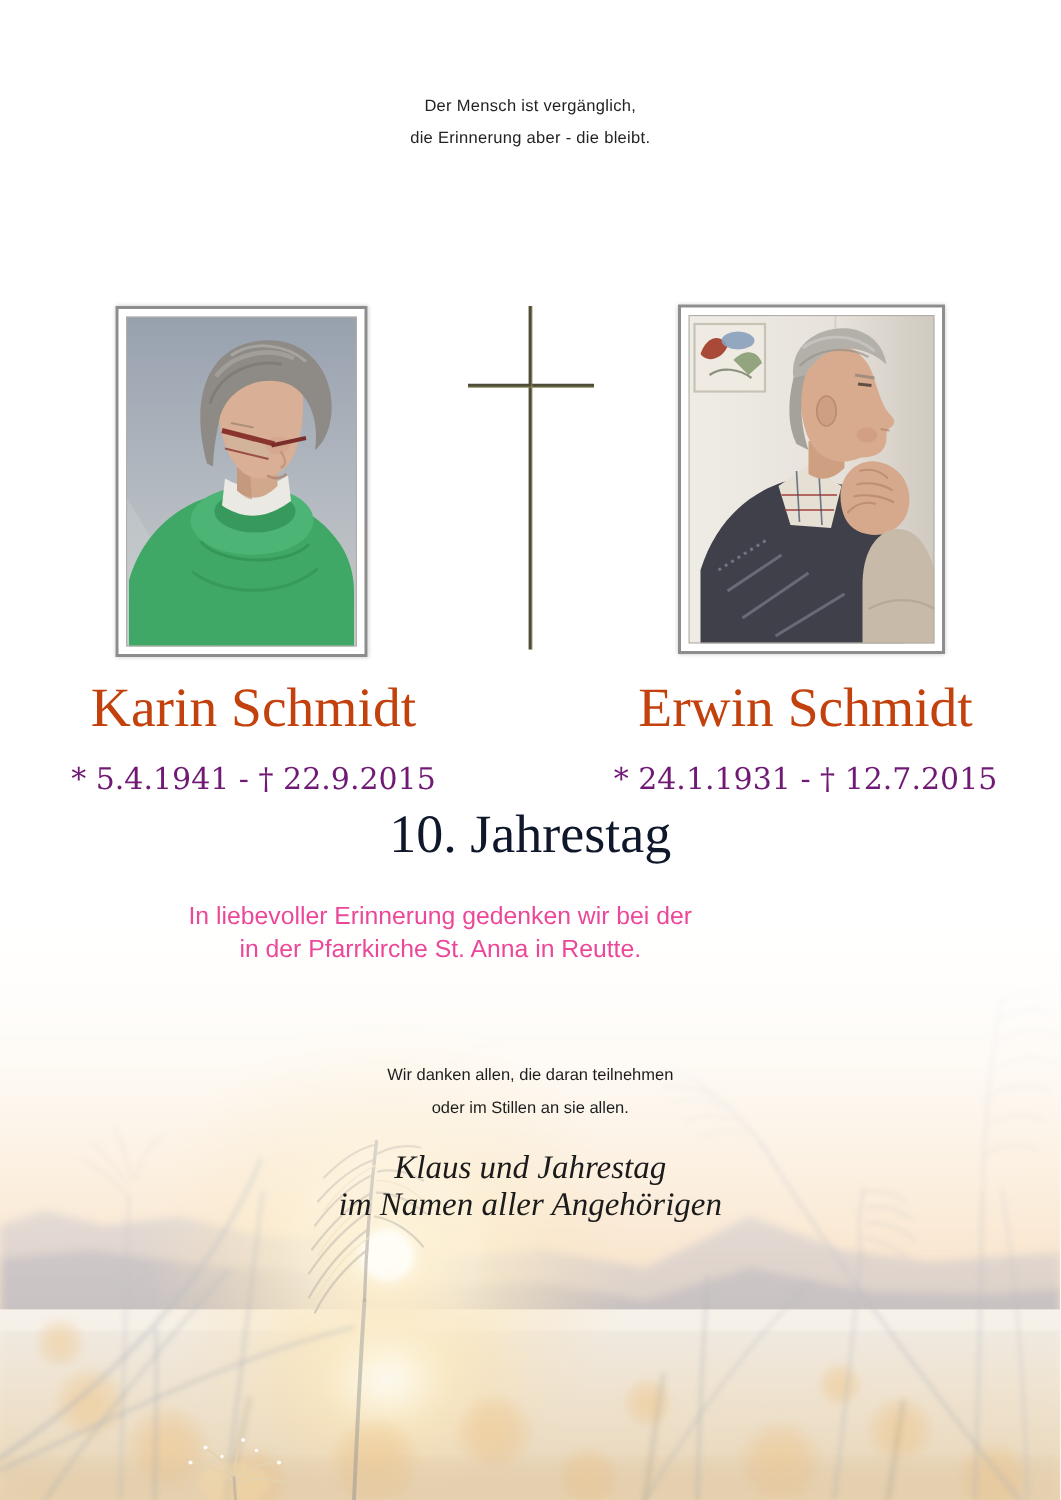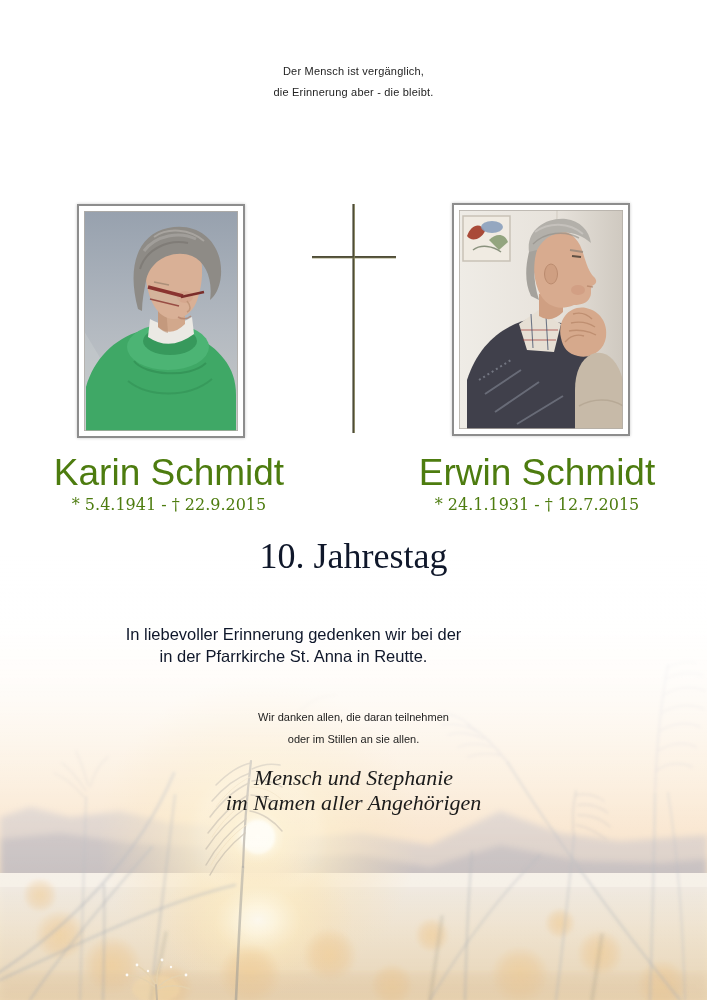--- a/index.html
+++ b/index.html
@@ -23,36 +23,36 @@
   .frame-karin { left:77px; top:204px; width:168px; height:234px; }
   .frame-erwin { left:452px; top:203px; width:178px; height:233px; }
 
   .cross-wrap { left:309px; top:202px; width:90px; height:233px; z-index:1; }
 
   
   .person { top:453px; width:300px; z-index:2; }
   .person-karin { left:19px; }
   .person-erwin { left:387px; }
   .person .name {
-    font-family:Liberation Sans, sans-serif;
-    font-size:37px; line-height:40px; color:#4d7c0f; white-space:nowrap;
+    font-family:Liberation Serif, serif;
+    font-size:37px; line-height:40px; color:#c2410c; white-space:nowrap;
   }
   .person .dates {
-    margin-top:2px; font-family:"DejaVu Serif","Liberation Serif",serif;
-    font-size:16px; line-height:20px; color:#4d7c0f;
+    margin-top:16px; font-family:"DejaVu Serif","Liberation Serif",serif;
+    font-size:20px; line-height:20px; color:#701a75;
   }
 
   .anniversary {
     top:536px; left:0; width:707px; z-index:2;
     font-family:"Liberation Serif","DejaVu Serif",serif;
     font-size:36px; line-height:40px; color:#0f172a;
   }
 
   
-  .announcement { top:624px; left:0; width:587px; font-size:16.5px; line-height:21.5px; color:#0f172a; z-index:5; }
+  .announcement { top:601px; left:0; width:587px; font-size:16.5px; line-height:21.5px; color:#ec4899; z-index:5; }
   .thanks       { top:707px; left:0; width:707px; font-size:11px; line-height:21.5px; color:#1d1d1d; z-index:5; }
   .signature {
     top:765px; left:0; width:707px; z-index:5;
     font-family:"Liberation Serif","DejaVu Serif",serif; font-style:italic;
     font-size:22px; line-height:25px; color:#1b1b1b;
   }
   .footer { top:967px; left:0; width:707px; font-size:10.5px; line-height:13px; color:#141414; z-index:5; letter-spacing:.1px; }
   .footer .fh-name { font-weight:bold; }
   .footer .fh-rest { margin-left:3px; }
 
@@ -372,18 +372,18 @@
     <div>In liebevoller Erinnerung gedenken wir bei der</div>
     <div>in der Pfarrkirche St. Anna in Reutte.</div>
   </div>
 
   <div class="abs thanks center">
     <div>Wir danken allen, die daran teilnehmen</div>
     <div>oder im Stillen an sie allen.</div>
   </div>
 
   <div class="abs signature center">
-    <div>Mensch und Stephanie</div>
+    <div>Klaus und Jahrestag</div>
     <div>im Namen aller Angehörigen</div>
   </div>
 
 
 </div>
 
 </body></html>

